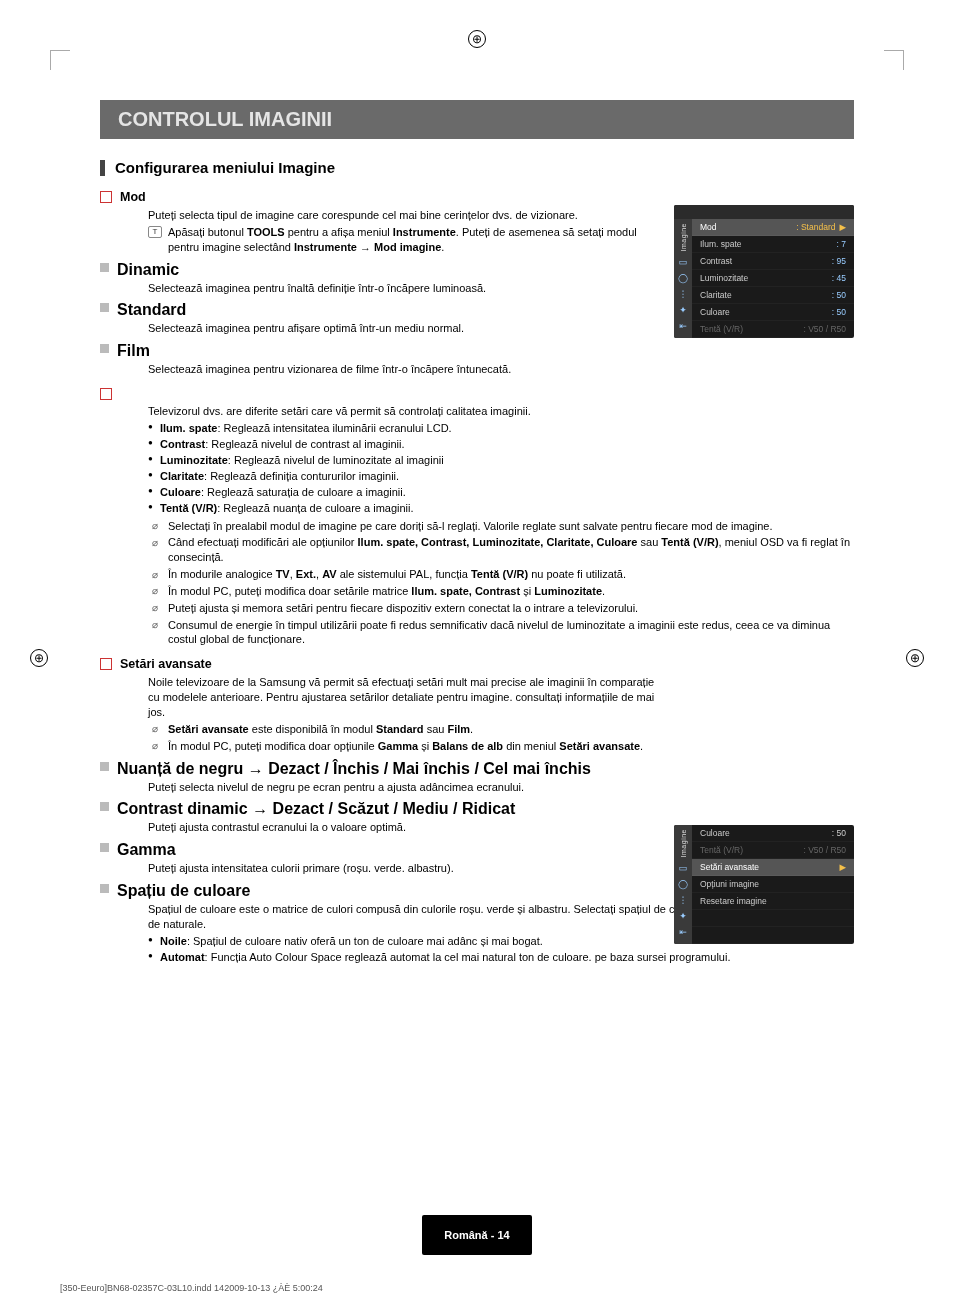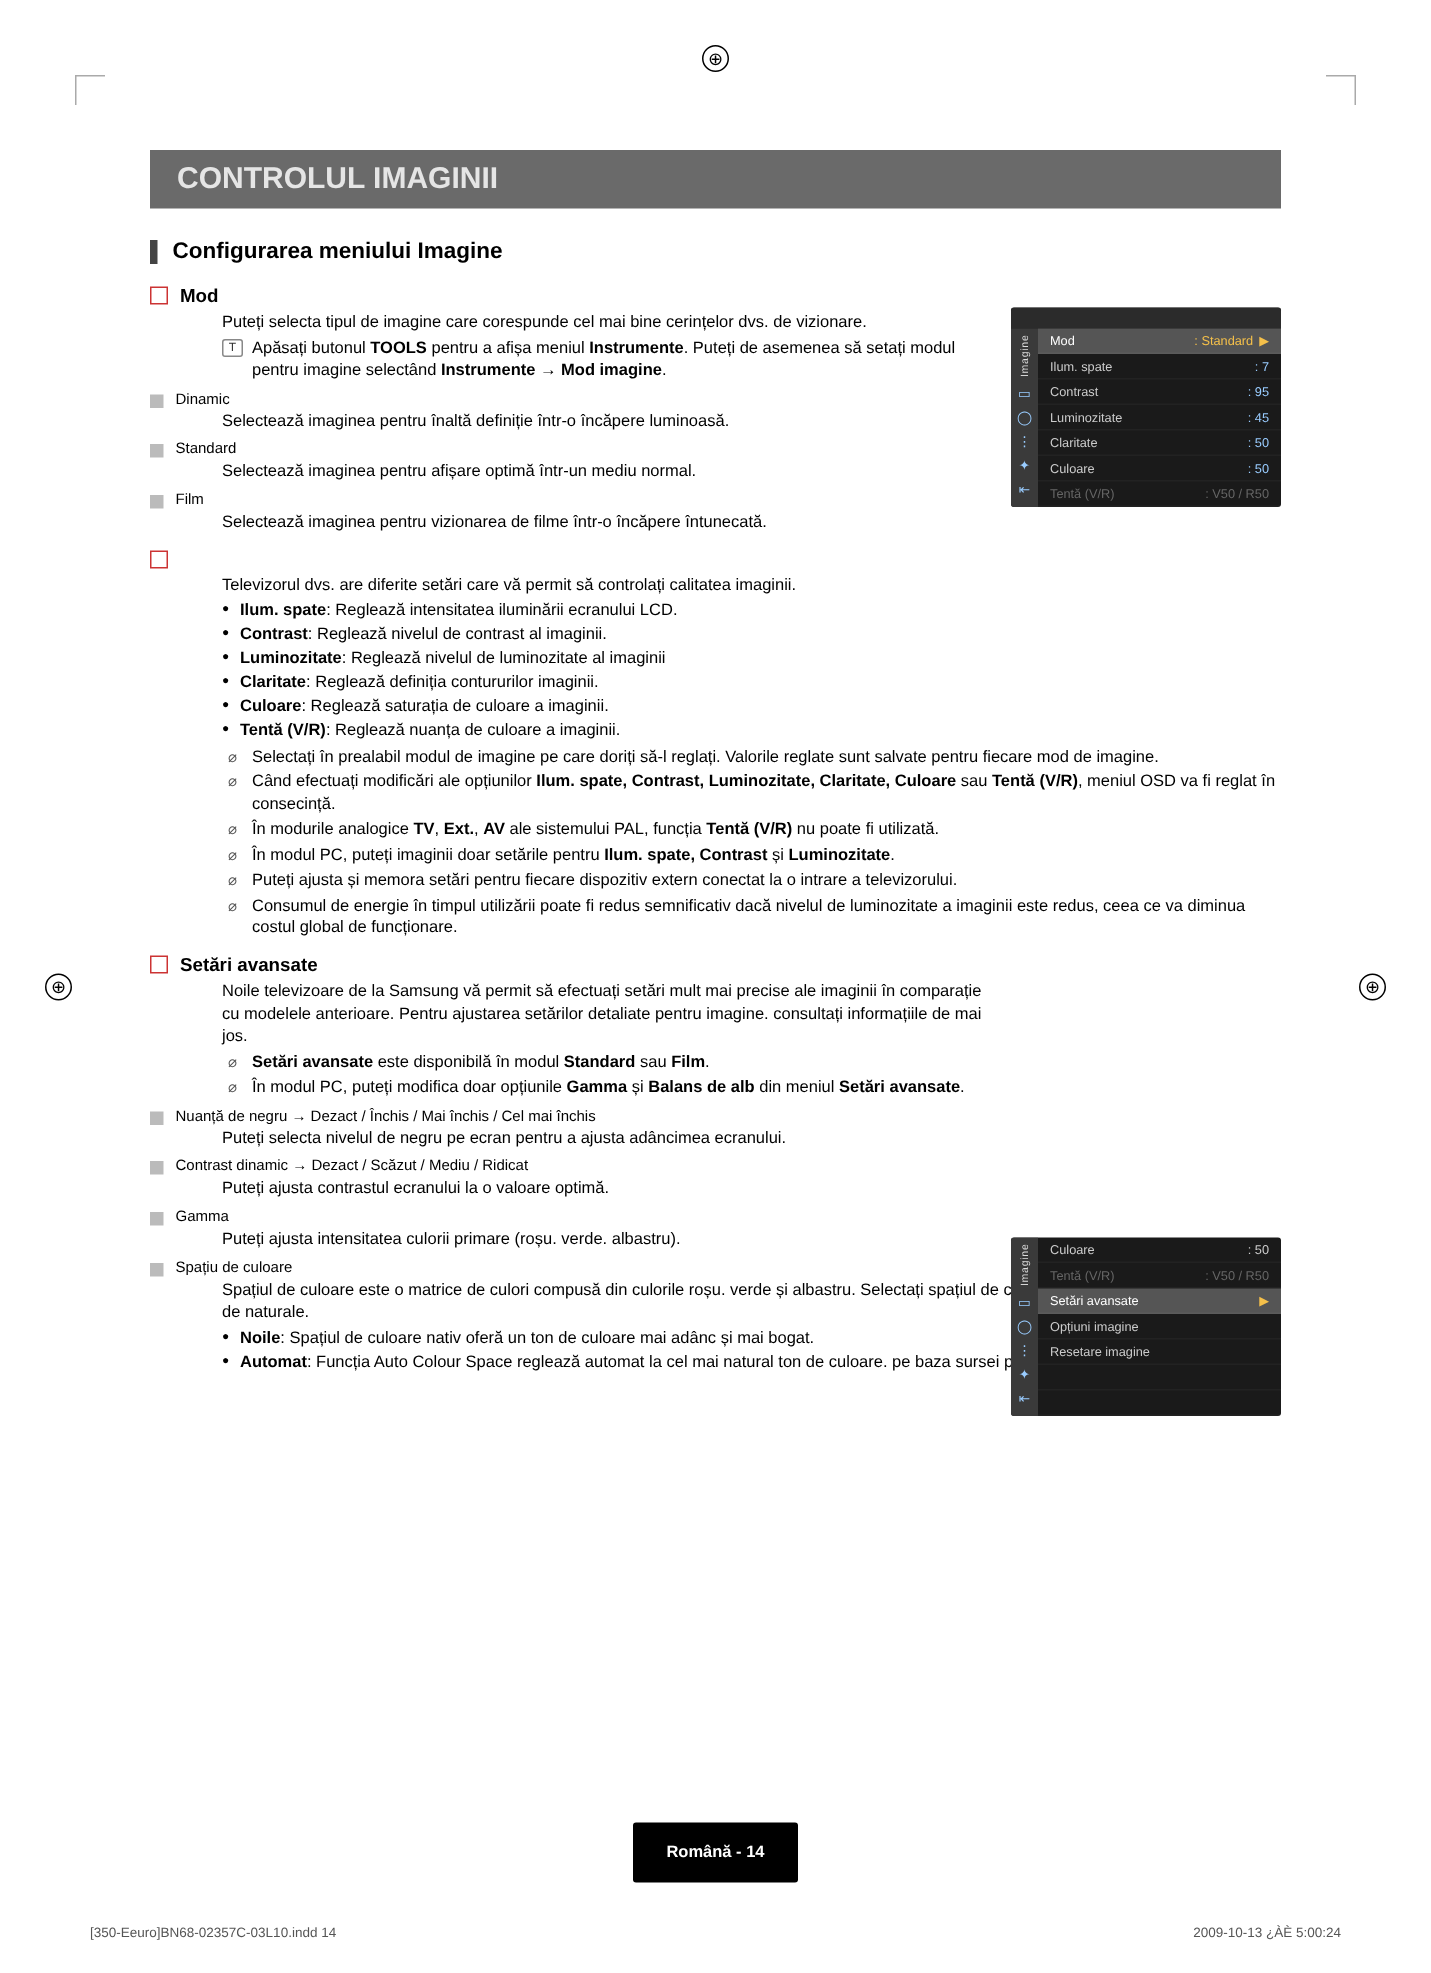--- a/index.html
+++ b/index.html
@@ -55,21 +55,21 @@
   .q-item { display:flex; margin: 10px 0 4px 0;}
   .q-item .box {
     width:12px;height:12px;border:1.5px solid #c33;margin-right:8px;margin-top:1px;flex-shrink:0;
   }
   .q-item .lbl { font-weight:bold; font-size:12.5px;}
 
   .sq-item { display:flex; margin: 6px 0 2px 0;}
   .sq-item .sq {
     width:9px;height:9px;background:#bbb;margin-right:8px;margin-top:2px;flex-shrink:0;
   }
-  .sq-item .lbl { font-weight:normal; font-size:10px;text-align:center;}
+  .sq-item .lbl { font-weight:bold; font-size:16px;text-align:center;}
 
   p.body { margin: 2px 0; line-height:1.35; font-size:11px; }
 
   .icon-row { display:flex; margin:2px 0;}
   .icon-row .ic {
     width:14px;height:12px;flex-shrink:0;margin-right:6px;margin-top:1px;
     display:flex;align-items:center;justify-content:center;font-size:10px;color:#555;
   }
   .icon-row .ic.tools{border:1px solid #888;border-radius:2px;color:#333;}
   .icon-row .ic.note::before{content:"⌀";}
@@ -103,21 +103,21 @@
   .osd .row.dim .v{color:#666;}
   .osd .row.plain .v{color:#ccc;}
 
   .footer {
     position:absolute; bottom:60px; left:0; width:100%; text-align:center;
   }
   .footer .pill{
     display:inline-block;background:#000000;color:#fff;padding:14px 22px;border-radius:2px;font-size:11px;font-weight:bold;
   }
   .bottom-meta{
-    position:absolute;bottom:22px;left:60px;right:60px;display:flex;justify-content:space-between;font-size:9px;color:#555;margin-top:40px;
+    position:absolute;bottom:22px;left:60px;right:60px;display:flex;justify-content:flex-start;font-size:9px;color:#555;margin-top:40px;
   }
   .content-flow { width: 560px; }
   .content-flow.full { width: auto; }
 </style>
 </head>
 <body>
 
 <div class="crop-top"></div>
 <div class="crop-side l"></div>
 <div class="crop-side r"></div>
@@ -185,21 +185,21 @@
     <div class="icon-row indent-2">
         <div class="ic note"></div>
         <div class="tx"><span>Când efectuați modificări ale opțiunilor </span><b>Ilum. spate, Contrast, Luminozitate, Claritate, Culoare</b><span> sau </span><b>Tentă (V/R)</b><span>, meniul OSD va fi reglat în consecință.</span></div>
       </div>
     <div class="icon-row indent-2">
         <div class="ic note"></div>
         <div class="tx"><span>În modurile analogice </span><b>TV</b><span>, </span><b>Ext.</b><span>, </span><b>AV</b><span> ale sistemului PAL, funcția </span><b>Tentă (V/R)</b><span> nu poate fi utilizată.</span></div>
       </div>
     <div class="icon-row indent-2">
         <div class="ic note"></div>
-        <div class="tx"><span>În modul PC, puteți imaginii doar setările pentru </span><b>Ilum. spate, Contrast</b><span> și </span><b>Luminozitate</b><span>.</span></div>
+        <div class="tx"><span>În modul PC, puteți modifica doar setările matrice </span><b>Ilum. spate, Contrast</b><span> și </span><b>Luminozitate</b><span>.</span></div>
       </div>
     <div class="icon-row indent-2">
         <div class="ic note"></div>
         <div class="tx">Puteți ajusta și memora setări pentru fiecare dispozitiv extern conectat la o intrare a televizorului.</div>
       </div>
     <div class="icon-row indent-2">
         <div class="ic note"></div>
         <div class="tx">Consumul de energie în timpul utilizării poate fi redus semnificativ dacă nivelul de luminozitate a imaginii este redus, ceea ce va diminua costul global de funcționare.</div>
       </div>
   </div>

